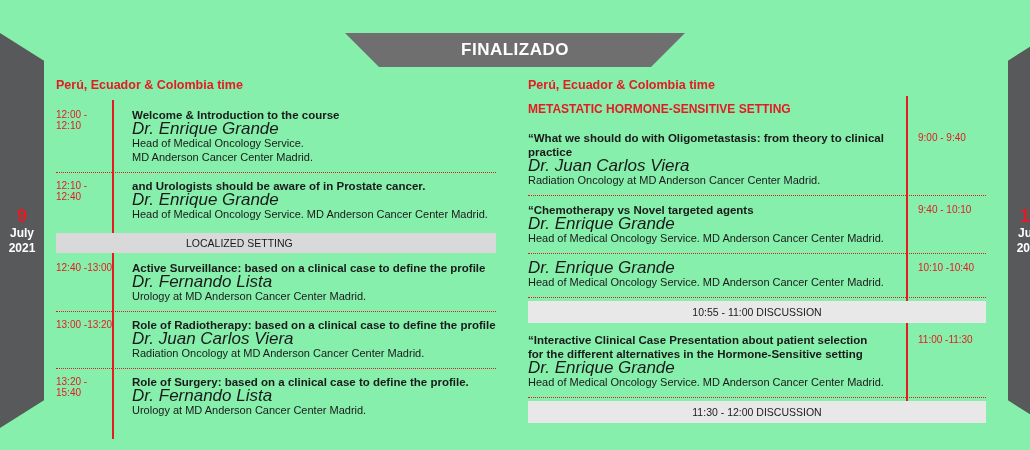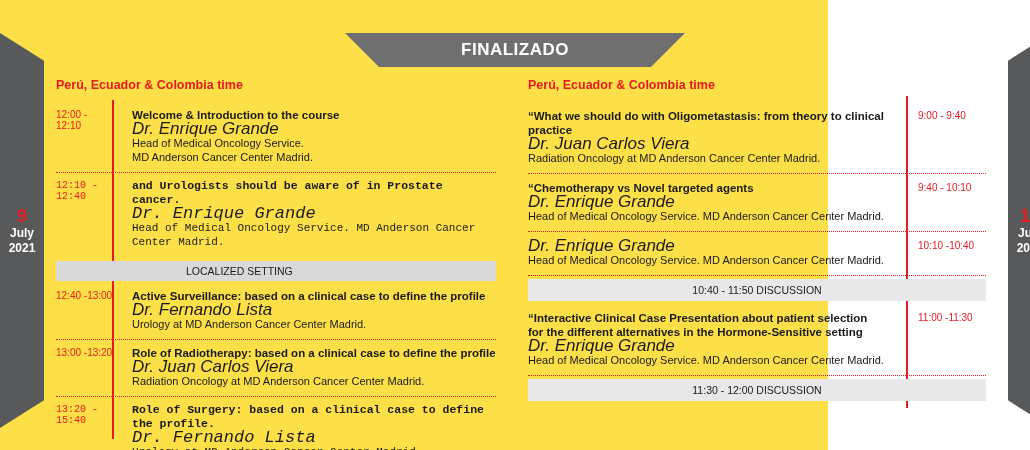--- a/index.html
+++ b/index.html
@@ -5,22 +5,22 @@
   * { box-sizing: border-box; }
   html, body {
     margin: 0; padding: 0;
     width: 1030px; height: 450px;
     background: #ffffff;
     font-family: "Liberation Sans", sans-serif;
     overflow: hidden;
   }
   #page {
     position: relative;
-    width: 828px; height: 450px;
-    background: #fde047;
+    width: 1030px; height: 450px;
+    background: #86efac;
   }
 
   
   .banner {
     position: absolute;
     left: 345px; top: 33px;
     width: 340px; height: 34px;
     background: #6f6f6f;
     color: #ffffff;
     font-size: 17px;
@@ -97,21 +97,21 @@
   }
   .rail.l { left: 112px; top: 100px; height: 339px; }
   .rail.r { left: 906px; top: 96px;  height: 312px; }
 
   .lrow {
     position: relative;
     display: flex;
     border-bottom: 1px dotted #e31b23;
     padding: 6px 0 8px 0;
   }
-  .lrow.nodot { border-bottom: none; font-family: Liberation Mono, monospace; }
+  .lrow.nodot { border-bottom: none; }
   .ltime {
     width: 58px;
     flex: 0 0 58px;
     color: #e31b23;
     font-size: 10px;
     padding-top: 1px;
   }
   .lbody {
     padding-left: 18px;
     flex: 1 1 auto;
@@ -246,20 +246,21 @@
       <div class="lbody">
         <div class="ttl">Role of Surgery: based on a clinical case to define the profile.</div>
         <div class="spk">Dr. Fernando Lista</div>
         <div class="aff">Urology at MD Anderson Cancer Center Madrid.</div>
       </div>
     </div>
   </div>
 
   <div class="col right">
     <div class="col-title">Perú, Ecuador &amp; Colombia time</div>
+    <div class="section-head">METASTATIC HORMONE-SENSITIVE SETTING</div>
 
     <div class="rrow">
       <div class="rbody">
         <div class="ttl">“What we should do with Oligometastasis: from theory to clinical practice</div>
         <div class="spk">Dr. Juan Carlos Viera</div>
         <div class="aff">Radiation Oncology at MD Anderson Cancer Center Madrid.</div>
       </div>
       <div class="rtime">9:00 - 9:40</div>
     </div>
 
@@ -273,21 +274,21 @@
     </div>
 
     <div class="rrow">
       <div class="rbody">
         <div class="spk">Dr. Enrique Grande</div>
         <div class="aff">Head of Medical Oncology Service. MD Anderson Cancer Center Madrid.</div>
       </div>
       <div class="rtime">10:10 -10:40</div>
     </div>
 
-    <div class="rband">10:40 - 11:50  DISCUSSION</div>
+    <div class="rband">10:55 - 11:00  DISCUSSION</div>
 
     <div class="rrow">
       <div class="rbody">
         <div class="ttl">“Interactive Clinical Case Presentation about patient selection</div>
         <div class="ttl">for the different alternatives in the Hormone-Sensitive setting</div>
         <div class="spk">Dr. Enrique Grande</div>
         <div class="aff">Head of Medical Oncology Service. MD Anderson Cancer Center Madrid.</div>
       </div>
       <div class="rtime">11:00 -11:30</div>
     </div>

